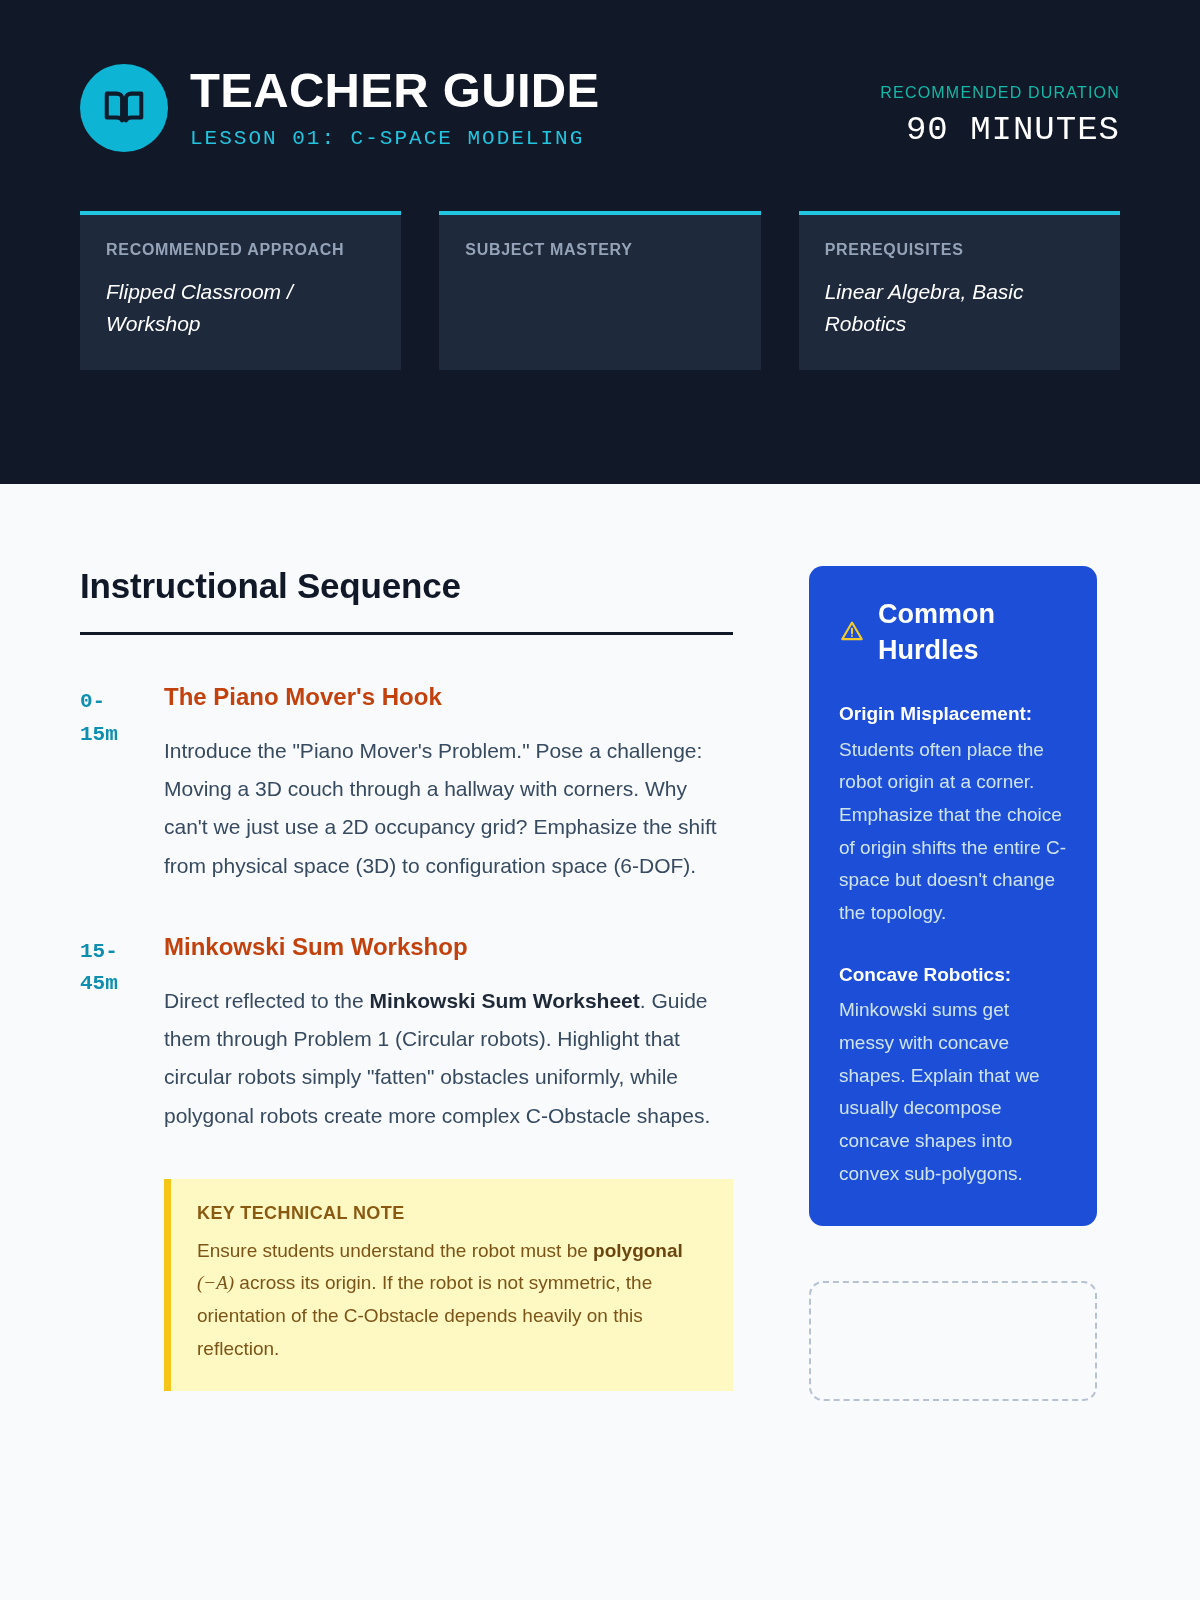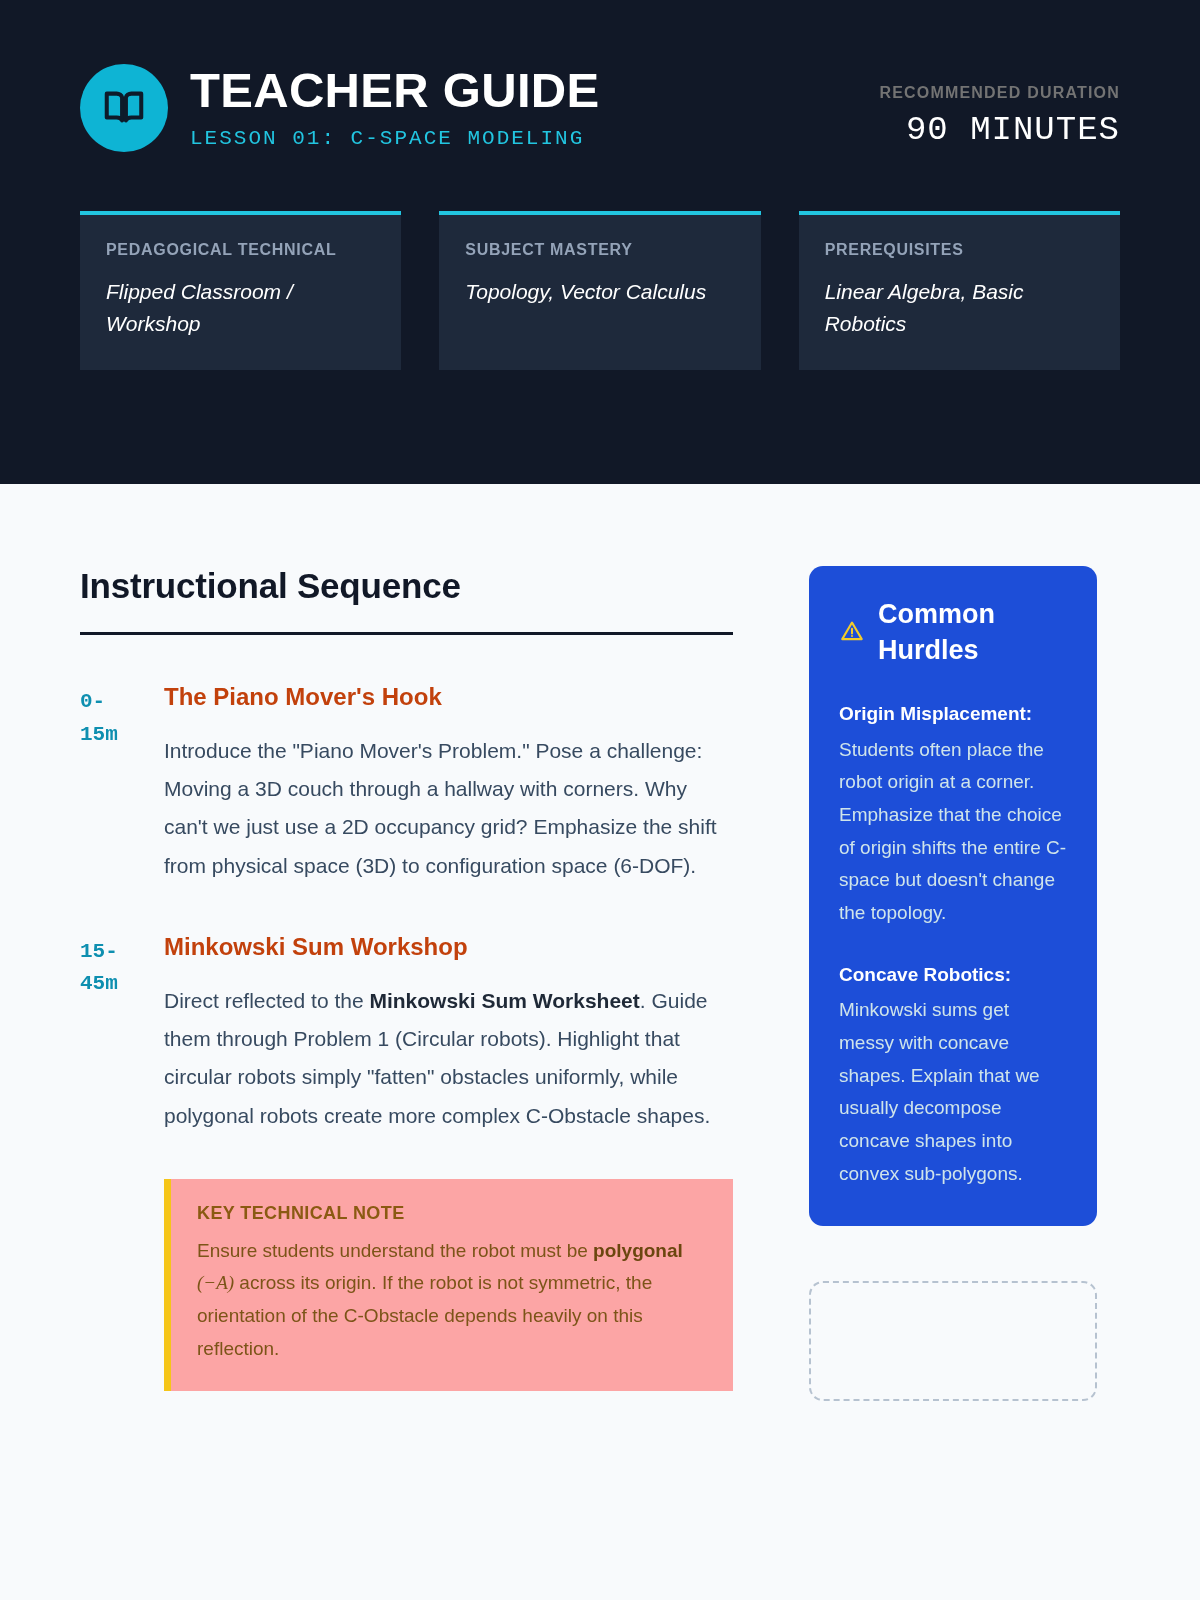--- a/index.html
+++ b/index.html
@@ -58,23 +58,23 @@
     color: #22c5e0;
     letter-spacing: 2.0px;
     margin-top: 10px;
   }
   .duration-block {
     text-align: right;
     padding-top: 22px;
   }
   .duration-label {
     font-size: 16px;
-    font-weight: bold;
+    font-weight: normal;
     letter-spacing: 1.2px;
-    color: #737373;
+    color: #14b8a6;
   }
   .duration-value {
     font-family: "Liberation Mono", monospace;
     font-size: 34px;
     color: #ffffff;
     letter-spacing: 1px;
     margin-top: 9px;
   }
 
   .meta-row {
@@ -154,21 +154,21 @@
   .seq-text {
     font-size: 21px;
     color: #374a60;
     line-height: 1.82;
     margin: 21px 0 0 0;
   }
   .seq-text b { color: #1f2937; font-weight: bold; }
 
   .note {
     margin-top: 44px;
-    background: #fca5a5;
+    background: #fef9c3;
     border-left: 7px solid #f5c518;
     padding: 24px 26px 26px 26px;
     box-sizing: border-box;
   }
   .note-title {
     font-size: 18px;
     font-weight: bold;
     letter-spacing: 0.4px;
     color: #8a5a12;
     margin: 0;
@@ -250,26 +250,25 @@
 
     <div class="duration-block">
       <div class="duration-label">RECOMMENDED DURATION</div>
       <div class="duration-value">90 MINUTES</div>
     </div>
 
   </div>
 
   <div class="meta-row">
     <div class="meta-card">
-      <div class="meta-label">PEDAGOGICAL TECHNICAL</div>
+      <div class="meta-label">RECOMMENDED APPROACH</div>
       <div class="meta-value">Flipped Classroom / Workshop</div>
     </div>
     <div class="meta-card">
       <div class="meta-label">SUBJECT MASTERY</div>
-      <div class="meta-value">Topology, Vector Calculus</div>
     </div>
     <div class="meta-card">
       <div class="meta-label">PREREQUISITES</div>
       <div class="meta-value">Linear Algebra, Basic Robotics</div>
     </div>
   </div>
 </div>
 
 <div class="body-wrap">
 

